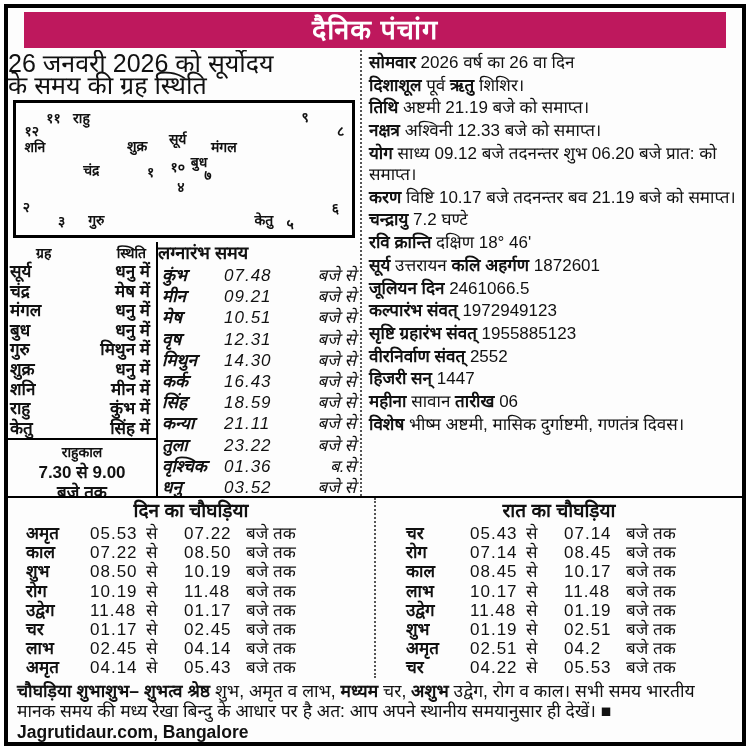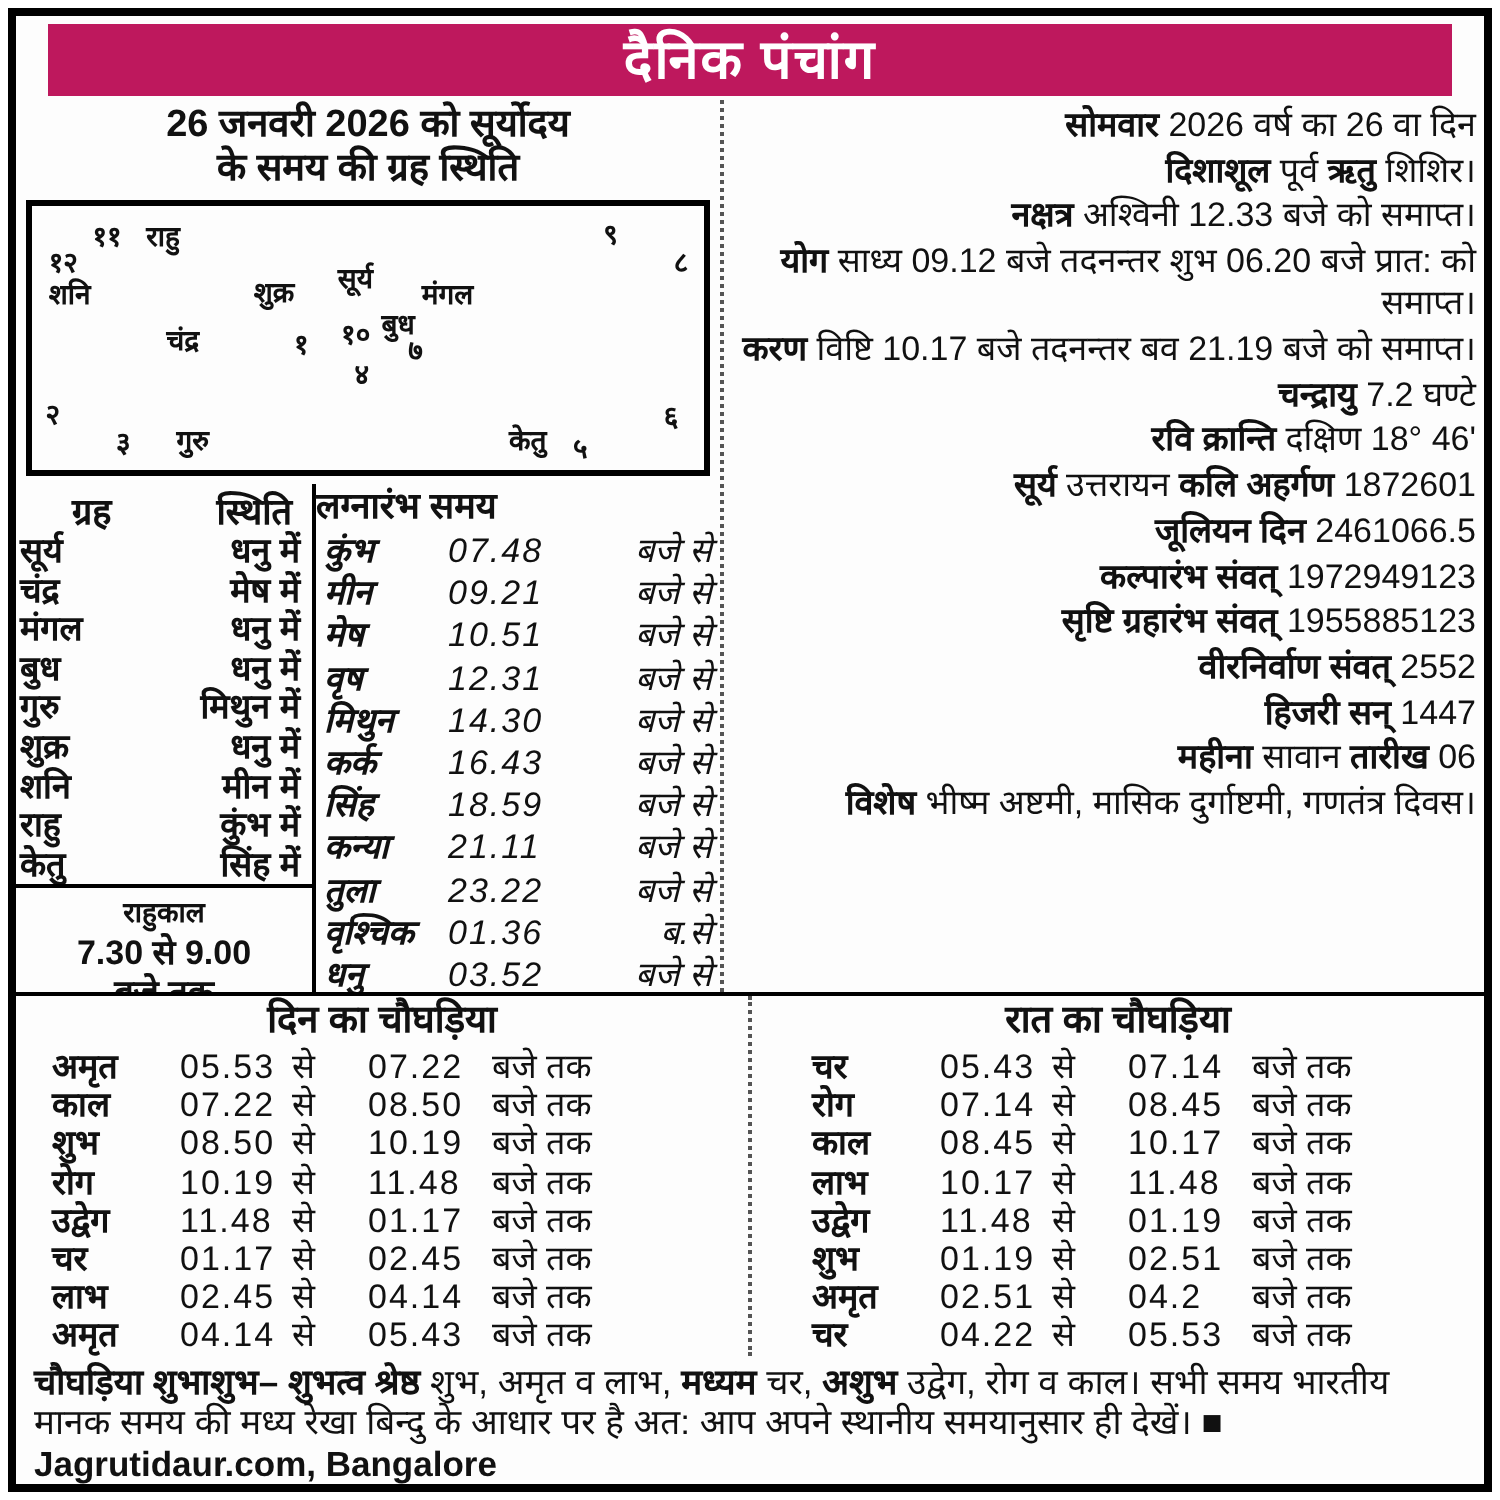--- a/index.html
+++ b/index.html
@@ -1,27 +1,27 @@
 <!DOCTYPE html>
 <html><head>
 <meta charset="utf-8">
 <style>
   html,body{margin:0;padding:0;background:#e8e8e8;}
   .page{position:relative;width:750px;height:750px;background:#fff;font-family:"Liberation Sans","DejaVu Sans",sans-serif;color:#111;overflow:hidden;}
   .frame{position:absolute;left:4px;top:4px;right:4px;bottom:4px;border:4px solid #000;background:#fdfdfd;display:flex;flex-direction:column;}
   .header-bar{margin:4px 16px 2px 16px;height:36px;background:#be185d;color:#fff;font-weight:bold;font-size:27px;text-align:center;line-height:36px;letter-spacing:1px;}
   .topgrid{display:flex;height:468px;overflow:hidden;}
   .top-left{width:352px;border-right:2px dotted #555;display:flex;flex-direction:column;}
-  .top-right{flex:1;padding:2px 4px 16px 7px;overflow:hidden;text-align:right;}
-  .left-heading{font-weight:bold;font-size:19px;text-align:center;line-height:22px;padding-top:2px;height:46px;}
+  .top-right{flex:1;padding:2px 4px 16px 7px;overflow:hidden;}
+  .left-heading{font-weight:normal;font-size:25px;text-align:left;line-height:22px;padding-top:2px;height:46px;}
   .chart{position:relative;margin:2px 5px 4px 5px;height:132px;border:3px solid #000;font-weight:bold;font-size:14px;}
   .ch-item{position:absolute;white-space:nowrap;}
   .tables{display:flex;flex:1;overflow:hidden;}
   .graha-col{width:148px;border-right:2px solid #000;display:flex;flex-direction:column;}
-  .g-head{display:flex;justify-content:space-between;padding:1px 10px 0 28px;font-weight:bold;font-size:18px;height:23px;}
+  .g-head{display:flex;justify-content:space-between;padding:1px 10px 0 28px;font-weight:bold;font-size:14px;height:23px;}
   .g-row{display:flex;justify-content:space-between;padding:0 6px 0 2px;font-size:17px;height:19.6px;line-height:19.6px;}
   .g-p{font-weight:bold;}
   .g-s{font-weight:bold;}
   .rahukaal{border-top:2px solid #000;text-align:center;padding-top:2px;}
   .rk-title{font-weight:bold;font-size:14px;line-height:21px;}
   .rk-line{font-size:17px;font-weight:bold;line-height:20px;}
   .lagna-col{flex:1;display:flex;flex-direction:column;}
   .l-head{text-align:left;font-weight:bold;font-size:18px;height:23px;line-height:23px;}
   .l-row{display:flex;padding:0 4px 0 4px;font-size:17px;height:21.2px;line-height:21.2px;font-style:italic;}
   .l-r{font-weight:bold;width:62px;}
@@ -191,20 +191,21 @@
                   <span class="l-b">बजे से</span>
                 </div>
               </div>
           </div>
         </div>
       </div>
 
       <div class="top-right" id="right-lines">
           <div class="r-line"><span class="bold">सोमवार</span><span> 2026 वर्ष का 26 वा दिन</span></div>
           <div class="r-line"><span class="bold">दिशाशूल</span><span> पूर्व </span><span class="bold">ऋतु</span><span> शिशिर।</span></div>
+          <div class="r-line"><span class="bold">तिथि</span><span> अष्टमी 21.19 बजे को समाप्त।</span></div>
           <div class="r-line"><span class="bold">नक्षत्र</span><span> अश्विनी 12.33 बजे को समाप्त।</span></div>
           <div class="r-line"><span class="bold">योग</span><span> साध्य 09.12 बजे तदनन्तर शुभ 06.20 बजे प्रात: को समाप्त।</span></div>
           <div class="r-line"><span class="bold">करण</span><span> विष्टि 10.17 बजे तदनन्तर बव 21.19 बजे को समाप्त।</span></div>
           <div class="r-line"><span class="bold">चन्द्रायु</span><span> 7.2 घण्टे</span></div>
           <div class="r-line"><span class="bold">रवि क्रान्ति</span><span> दक्षिण 18° 46'</span></div>
           <div class="r-line"><span class="bold">सूर्य</span><span> उत्तरायन </span><span class="bold">कलि अहर्गण</span><span> 1872601</span></div>
           <div class="r-line"><span class="bold">जूलियन दिन</span><span> 2461066.5</span></div>
           <div class="r-line"><span class="bold">कल्पारंभ संवत्</span><span> 1972949123</span></div>
           <div class="r-line"><span class="bold">सृष्टि ग्रहारंभ संवत्</span><span> 1955885123</span></div>
           <div class="r-line"><span class="bold">वीरनिर्वाण संवत्</span><span> 2552</span></div>

